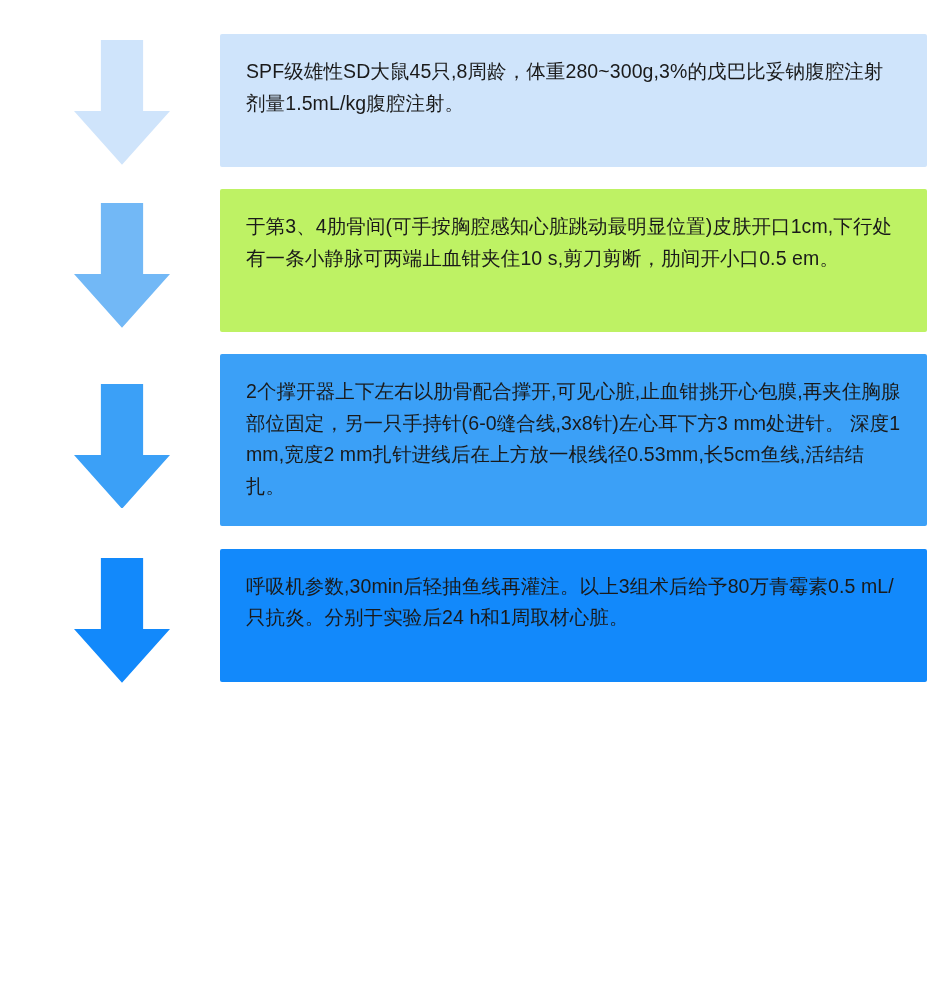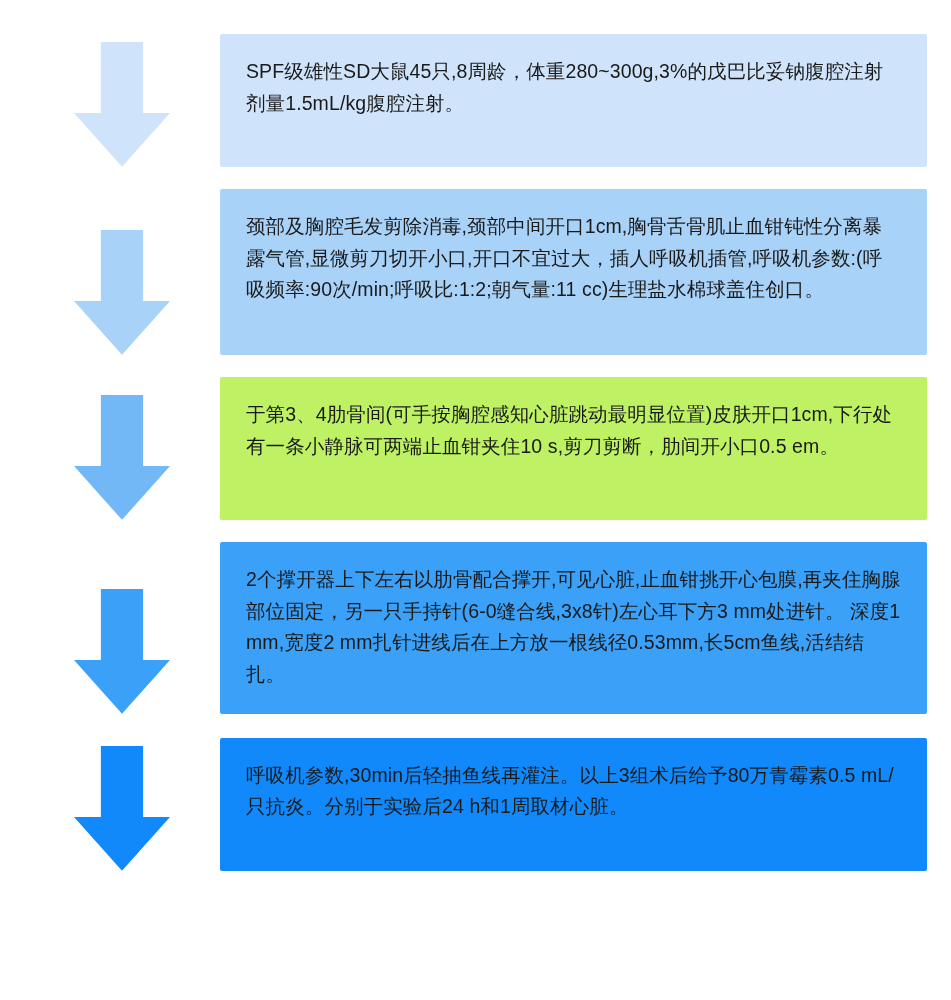--- a/index.html
+++ b/index.html
@@ -15,21 +15,21 @@
   }
   .flow {
     position: relative;
     width: 951px;
     height: 1000px;
     box-sizing: border-box;
     padding: 34px 24px 24px 24px;
   }
   .step {
     display: flex;
-    align-items: flex-end;
+    align-items: center;
     margin-bottom: 22px;
   }
   .arrow-cell {
     width: 196px;
     flex: 0 0 196px;
     display: flex;
     justify-content: center;
     align-items: flex-start;
     padding-top: 6px;
   }
@@ -71,30 +71,20 @@
     <div class="arrow-cell">
       <svg class="arrow" viewBox="0 0 100 130">
         <polygon points="28,0 72,0 72,74 100,74 50,130 0,74 28,74" fill="#cfe4fb"></polygon>
       </svg>
     </div>
     <div class="box" style="background:#cfe4fb">
       <span>SPF级雄性SD大鼠45只,8周龄，体重280~300g,3%的戊巴比妥钠腹腔注射剂量1.5mL/kg腹腔注射。</span>
     </div>
   </div>
 
-  <div class="step step-1">
-    <div class="arrow-cell">
-      <svg class="arrow" viewBox="0 0 100 130">
-        <polygon points="28,0 72,0 72,74 100,74 50,130 0,74 28,74" fill="#a8d2f8"></polygon>
-      </svg>
-    </div>
-    <div class="box" style="background:#a8d2f8">
-      <span>颈部及胸腔毛发剪除消毒,颈部中间开口1cm,胸骨舌骨肌止血钳钝性分离暴露气管,显微剪刀切开小口,开口不宜过大，插人呼吸机插管,呼吸机参数:(呼吸频率:90次/min;呼吸比:1:2;朝气量:11 cc)生理盐水棉球盖住创口。</span>
-    </div>
-  </div>
 
   <div class="step step-2">
     <div class="arrow-cell">
       <svg class="arrow" viewBox="0 0 100 130">
         <polygon points="28,0 72,0 72,74 100,74 50,130 0,74 28,74" fill="#72b8f6"></polygon>
       </svg>
     </div>
     <div class="box" style="background:#bef264">
       <span>于第3、4肋骨间(可手按胸腔感知心脏跳动最明显位置)皮肤开口1cm,下行处有一条小静脉可两端止血钳夹住10 s,剪刀剪断，肋间开小口0.5 em。</span>
     </div>

